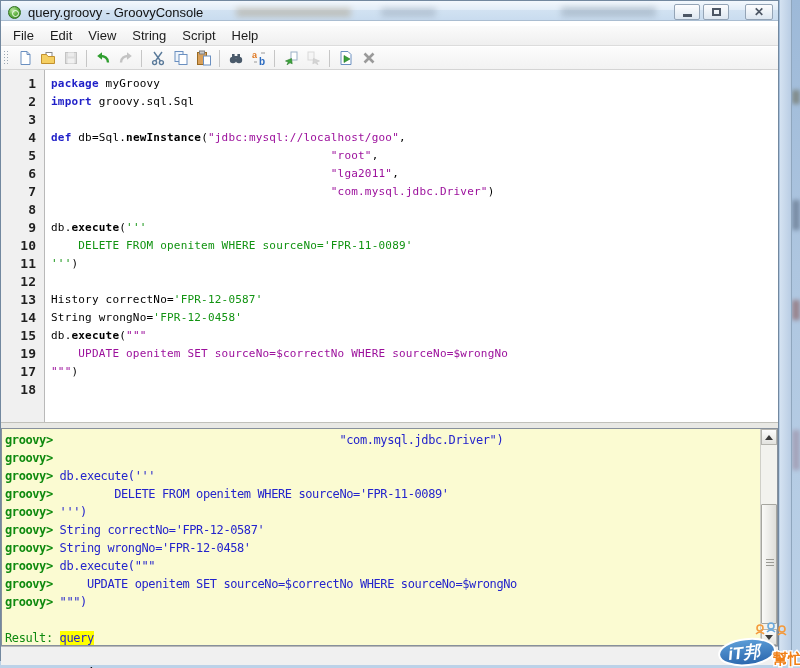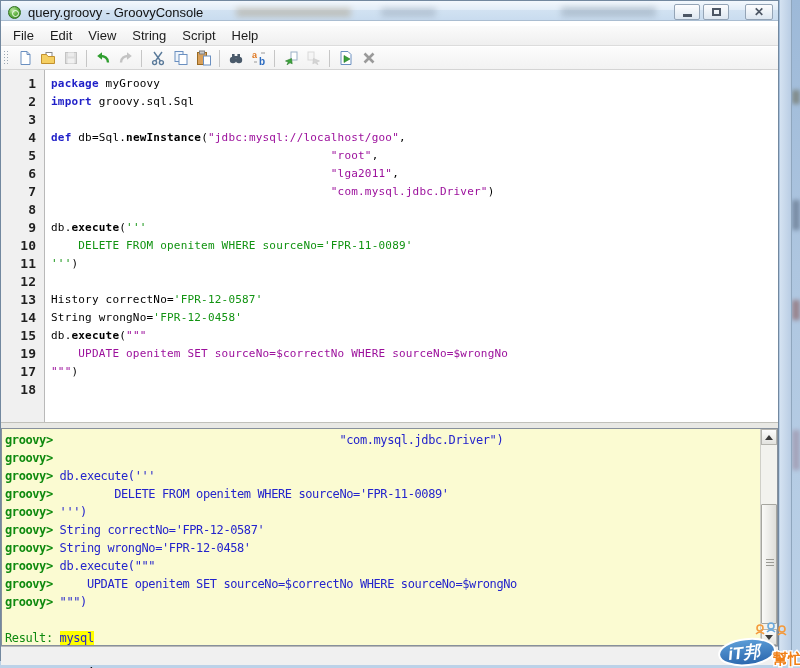--- a/index.html
+++ b/index.html
@@ -330,21 +330,21 @@
         <div class="out-line"><span class="seg-g">groovy&gt; </span></div>
         <div class="out-line"><span class="seg-g">groovy&gt; </span><span class="seg-c">db.execute('''</span></div>
         <div class="out-line"><span class="seg-g">groovy&gt; </span><span class="seg-c">        DELETE FROM openitem WHERE sourceNo='FPR-11-0089'</span></div>
         <div class="out-line"><span class="seg-g">groovy&gt; </span><span class="seg-c">''')</span></div>
         <div class="out-line"><span class="seg-g">groovy&gt; </span><span class="seg-c">String correctNo='FPR-12-0587'</span></div>
         <div class="out-line"><span class="seg-g">groovy&gt; </span><span class="seg-c">String wrongNo='FPR-12-0458'</span></div>
         <div class="out-line"><span class="seg-g">groovy&gt; </span><span class="seg-c">db.execute("""</span></div>
         <div class="out-line"><span class="seg-g">groovy&gt; </span><span class="seg-c">    UPDATE openitem SET sourceNo=$correctNo WHERE sourceNo=$wrongNo</span></div>
         <div class="out-line"><span class="seg-g">groovy&gt; </span><span class="seg-c">""")</span></div>
         <div class="out-line">&nbsp;</div>
-        <div class="out-line"><span class="seg-l">Result: </span><span class="seg-r">mysql</span></div>
+        <div class="out-line"><span class="seg-l">Result: </span><span class="seg-r">query</span></div>
       </div>
     <div class="scrollbar">
       <div class="sb-btn sb-up">
           <span class="arr-up"></span>
         </div>
       <div class="sb-thumb">
           <span class="sb-grip"></span>
         </div>
       <div class="sb-btn sb-down">
           <span class="arr-down"></span>

